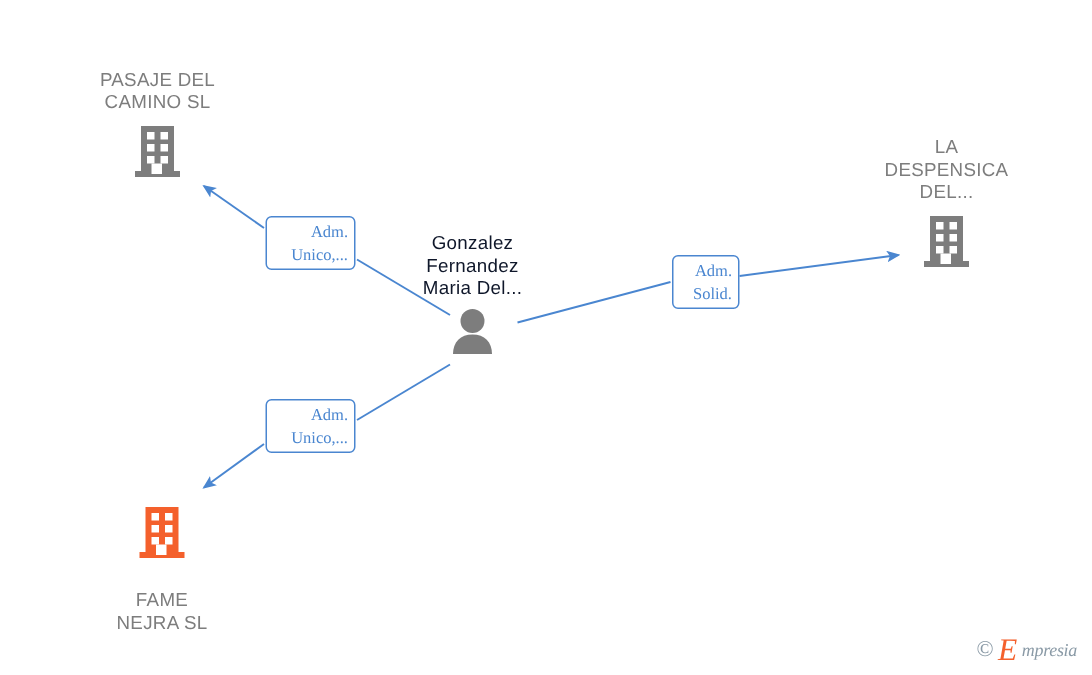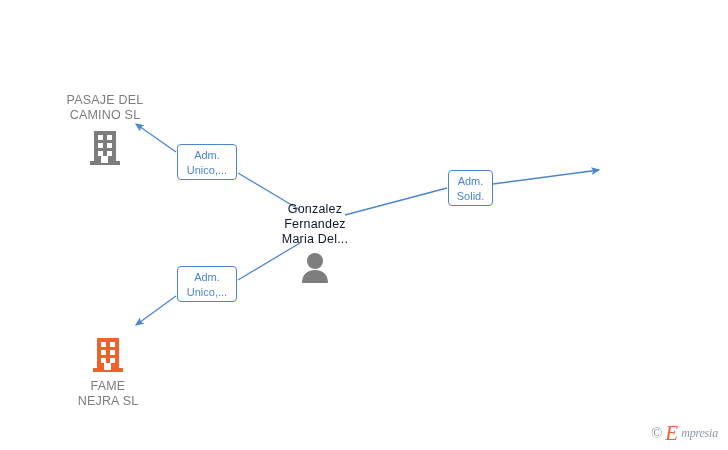--- a/index.html
+++ b/index.html
@@ -28,41 +28,41 @@
     position: absolute;
     text-align: center;
     width: 120px;
   }
   .node-label {
     color: #808080;
     font-size: 12.5px;
     line-height: 15px;
     letter-spacing: 0.2px;
     white-space: pre-line;
-    margin-top: 47px;
   }
   .node-icon {
     display: block;
     margin: 0 auto;
   }
   .node-company .node-label { color: #7d7d7d; }
   .node-person .node-label { color: #0f172a; }
 
   .edge-label {
     position: absolute;
     box-sizing: border-box;
     border: 1px solid #4a86d0;
     border-radius: 4px;
     background: #ffffff;
     color: #4a86d0;
     font-size: 11px;
     line-height: 15px;
-    text-align: center;
+    text-align: right;
     padding: 3px 4px 4px 4px;
     white-space: pre-line;
+    font-family: Liberation Serif, serif;
   }
   .watermark {
     position: absolute;
     right: 10px;
     bottom: 8px;
     display: flex;
     align-items: center;
     gap: 3px;
     font-size: 17px;
   }
@@ -127,34 +127,50 @@
   <div class="node node-person" style="left:255px; top:155px;">
     <div class="node-label">Gonzalez
 Fernandez
 Maria Del...</div>
     <svg class="node-icon" width="34" height="32" viewBox="0 0 34 32" style="margin-top:5px;">
       <circle cx="17" cy="9" r="8" fill="#7d7d7d"></circle>
       <path d="M17,18 C25,18 30,23 30,31 L4,31 C4,23 9,18 17,18 Z" fill="#7d7d7d"></path>
     </svg>
   </div>
 
+  <div class="node node-company" style="left:571px; top:91px;">
+    <div class="node-label">LA
+DESPENSICA
+DEL...</div>
+    <svg class="node-icon" width="34" height="38" viewBox="0 0 34 38" style="margin-top:6px;">
+      <rect x="6" y="2" width="22" height="32" fill="#7d7d7d"></rect>
+      <rect x="2" y="32" width="30" height="4" fill="#7d7d7d"></rect>
+      <rect x="10" y="6" width="5" height="5" fill="#ffffff"></rect>
+      <rect x="19" y="6" width="5" height="5" fill="#ffffff"></rect>
+      <rect x="10" y="14" width="5" height="5" fill="#ffffff"></rect>
+      <rect x="19" y="14" width="5" height="5" fill="#ffffff"></rect>
+      <rect x="10" y="22" width="5" height="5" fill="#ffffff"></rect>
+      <rect x="19" y="22" width="5" height="5" fill="#ffffff"></rect>
+      <rect x="13" y="27" width="7" height="7" fill="#ffffff"></rect>
+    </svg>
+  </div>
 
   <div class="node node-company" style="left:48px; top:336px;">
     <svg class="node-icon" width="34" height="38" viewBox="0 0 34 38">
       <rect x="6" y="2" width="22" height="32" fill="#f4602c"></rect>
       <rect x="2" y="32" width="30" height="4" fill="#f4602c"></rect>
       <rect x="10" y="6" width="5" height="5" fill="#ffffff"></rect>
       <rect x="19" y="6" width="5" height="5" fill="#ffffff"></rect>
       <rect x="10" y="14" width="5" height="5" fill="#ffffff"></rect>
       <rect x="19" y="14" width="5" height="5" fill="#ffffff"></rect>
       <rect x="10" y="22" width="5" height="5" fill="#ffffff"></rect>
       <rect x="19" y="22" width="5" height="5" fill="#ffffff"></rect>
       <rect x="13" y="27" width="7" height="7" fill="#ffffff"></rect>
     </svg>
-    <div class="node-label" style="margin-top:5px;">FAME
+    <div class="node-label" style="margin-top:19px;">FAME
 NEJRA  SL</div>
   </div>
 
   <div class="edge-label" style="left:177px; top:144px; width:60px; height:36px;">Adm.
 Unico,...</div>
 
   <div class="edge-label" style="left:448px; top:170px; width:45px; height:36px;">Adm.
 Solid.</div>
 
   <div class="edge-label" style="left:177px; top:266px; width:60px; height:36px;">Adm.

